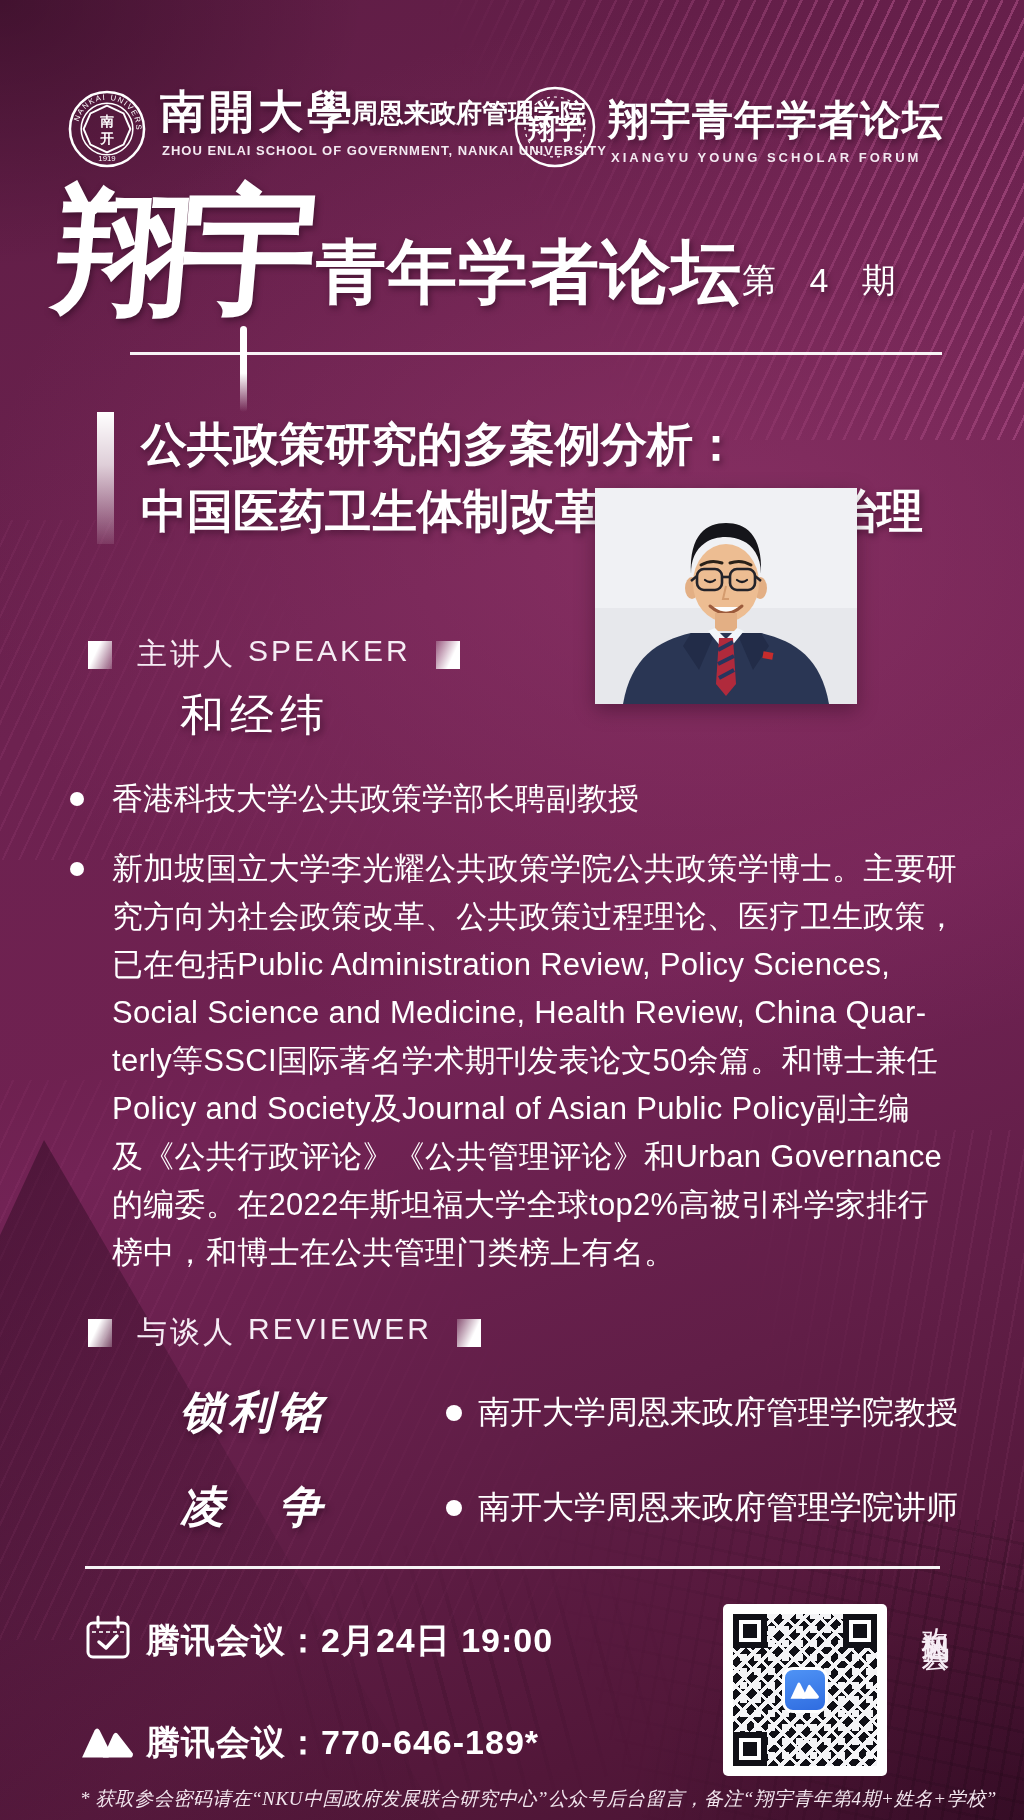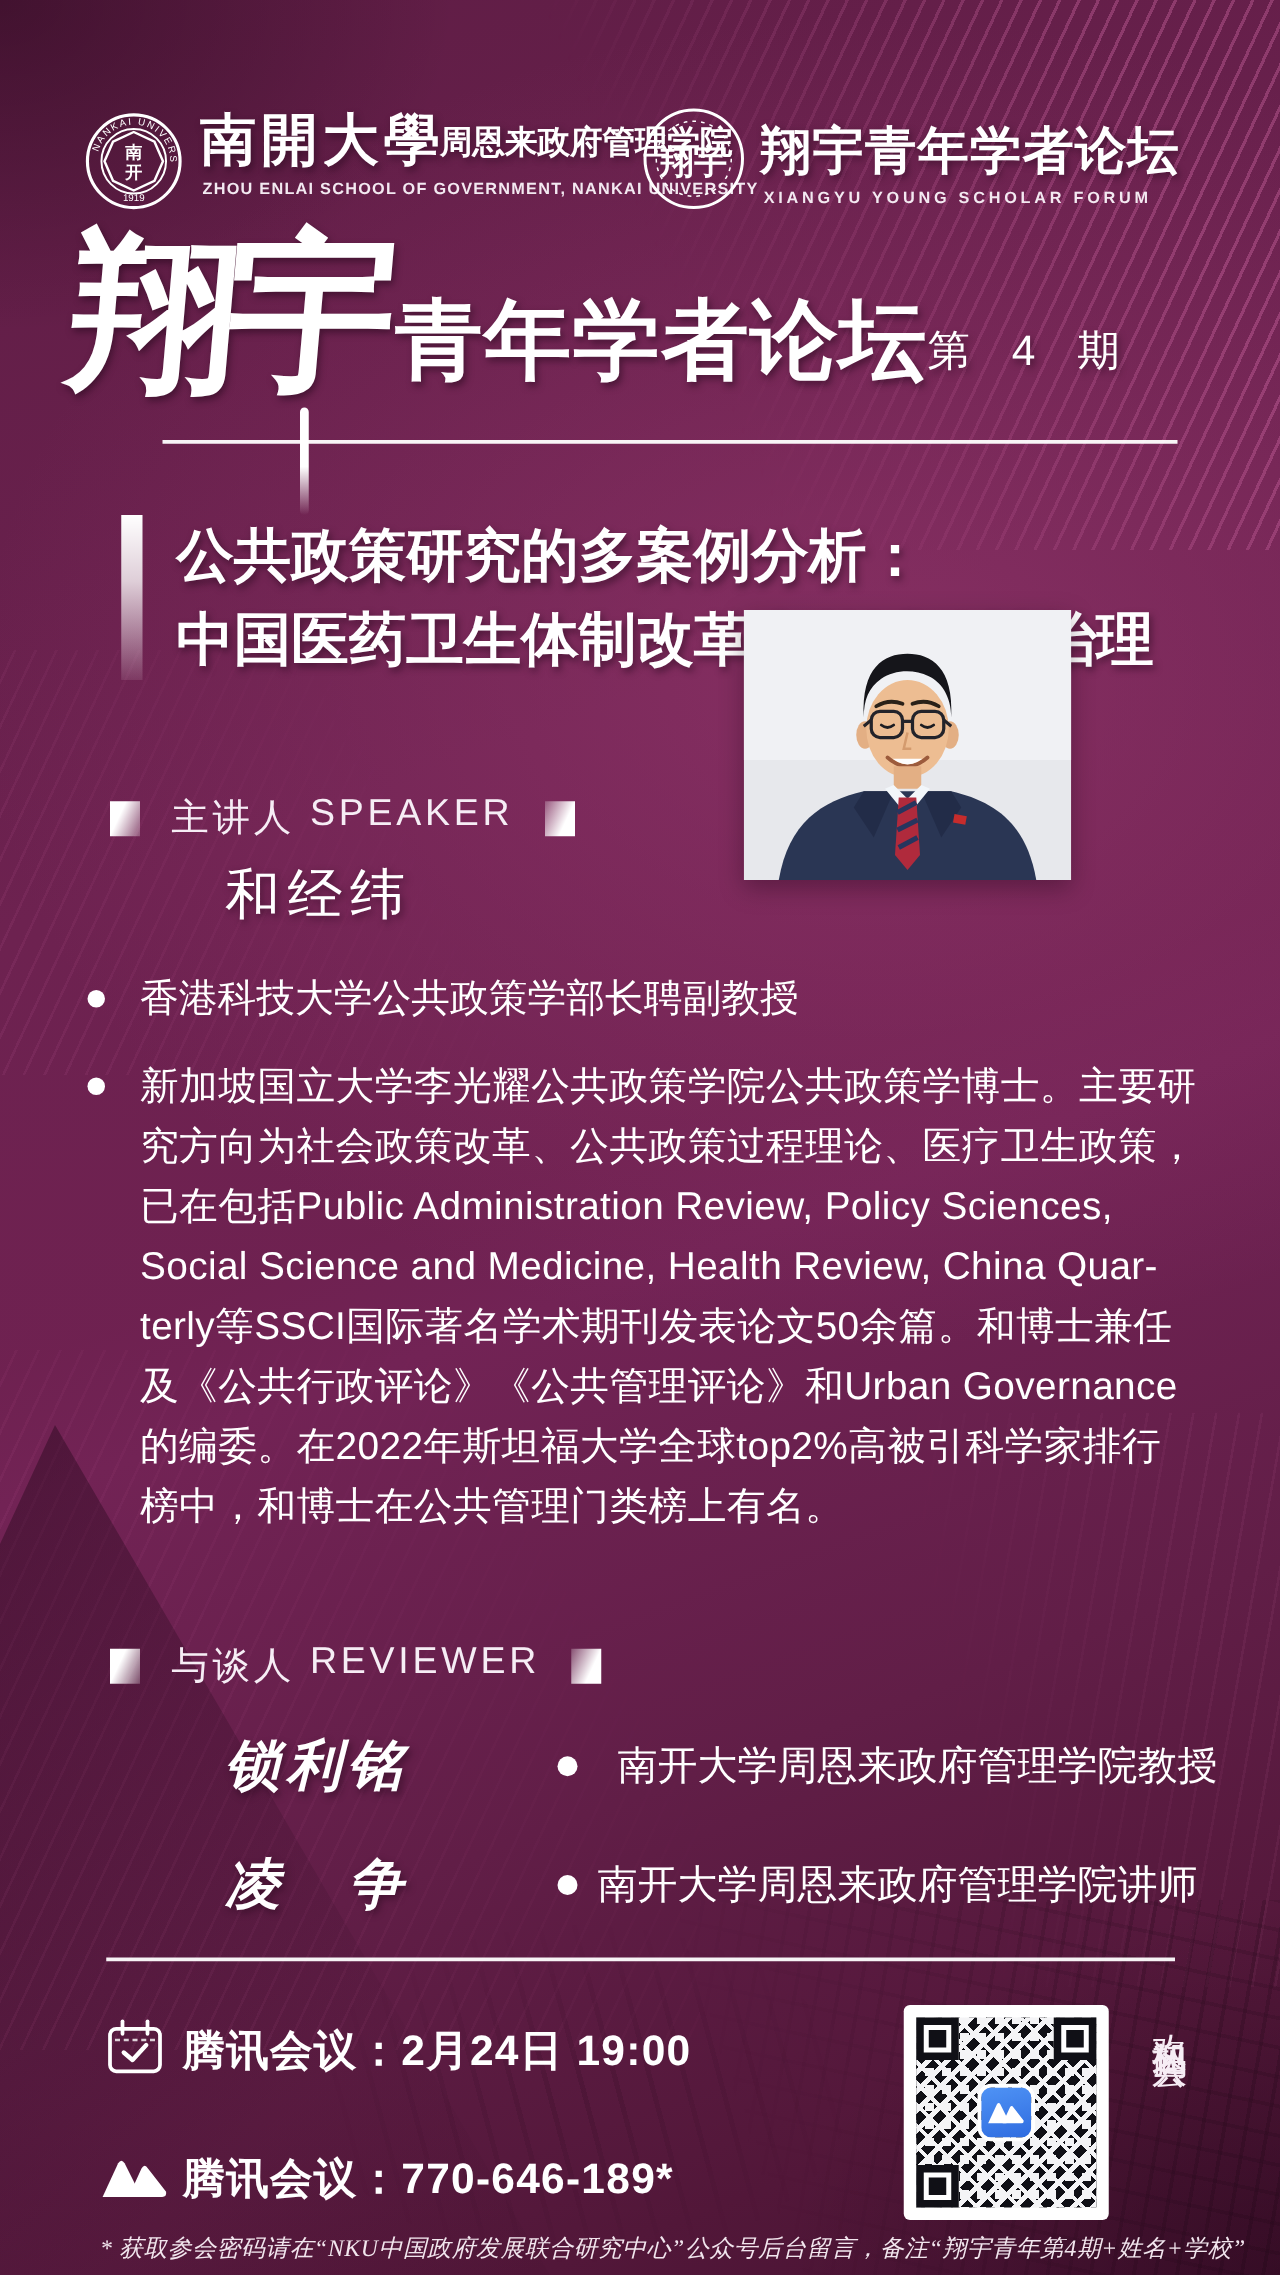--- a/index.html
+++ b/index.html
@@ -93,21 +93,21 @@
   .bio div{height:48px;line-height:48px;font-size:31px;white-space:nowrap;letter-spacing:.3px;}
 
   .sec-reviewer{left:88px;top:1312px;}
   .rev-name{font-size:44px;font-weight:700;letter-spacing:5px;font-style:italic;}
   .rev-name1{left:180px;top:1383px;}
   .rev-name2{left:180px;top:1478px;}
   .rev-dot{width:16px;height:16px;border-radius:50%;background:#fff;}
   .rev-dot1{left:446px;top:1405px;}
   .rev-dot2{left:446px;top:1500px;}
   .rev-title{font-size:32px;}
-  .rev-title1{left:478px;top:1391px;margin-left:16px;}
+  .rev-title1{left:478px;top:1391px;}
   .rev-title2{left:478px;top:1486px;}
 
   .divider{left:85px;top:1566px;width:855px;height:3px;background:rgba(255,255,255,.95);}
 
   .cal-icon{left:84px;top:1614px;width:48px;height:48px;}
   .meet-row1{left:146px;top:1618px;font-size:34px;font-weight:700;letter-spacing:1px;}
   .tm-icon{left:80px;top:1722px;width:56px;height:40px;}
   .meet-row2{left:146px;top:1720px;font-size:34px;font-weight:700;letter-spacing:1px;}
 
   
@@ -221,20 +221,21 @@
   <div class="abs dot b1-dot"></div>
   <div class="abs b1-text nowrap">香港科技大学公共政策学部长聘副教授</div>
 
   <div class="abs dot bio-dot"></div>
   <div class="abs bio">
     <div>新加坡国立大学李光耀公共政策学院公共政策学博士。主要研</div>
     <div>究方向为社会政策改革、公共政策过程理论、医疗卫生政策，</div>
     <div>已在包括Public Administration Review, Policy Sciences,</div>
     <div>Social Science and Medicine, Health Review, China Quar-</div>
     <div>terly等SSCI国际著名学术期刊发表论文50余篇。和博士兼任</div>
+    <div>Policy and Society及Journal of Asian Public Policy副主编</div>
     <div>及《公共行政评论》《公共管理评论》和Urban Governance</div>
     <div>的编委。在2022年斯坦福大学全球top2%高被引科学家排行</div>
     <div>榜中，和博士在公共管理门类榜上有名。</div>
   </div>
 
   <div class="abs sec sec-reviewer">
     <span class="tag tag-l"></span>
     <span class="sec-text">
       <span>与谈人</span>
       <span>REVIEWER</span>

